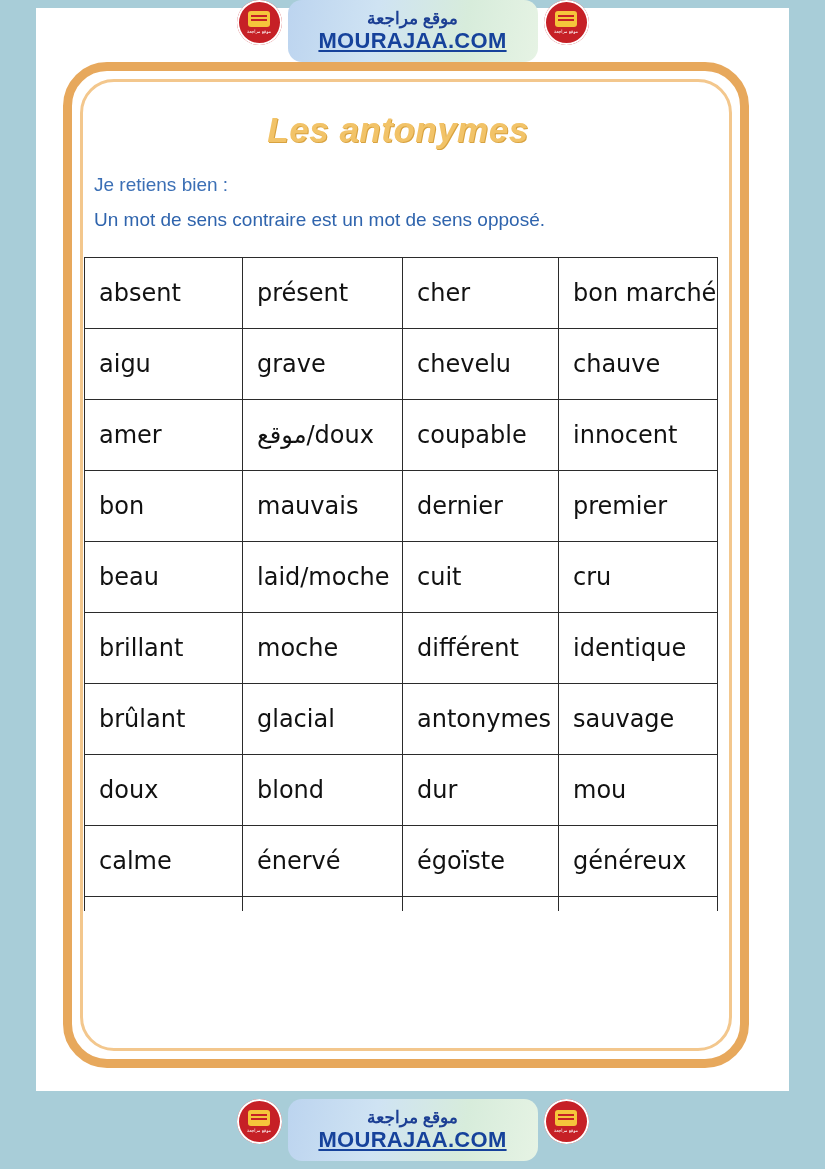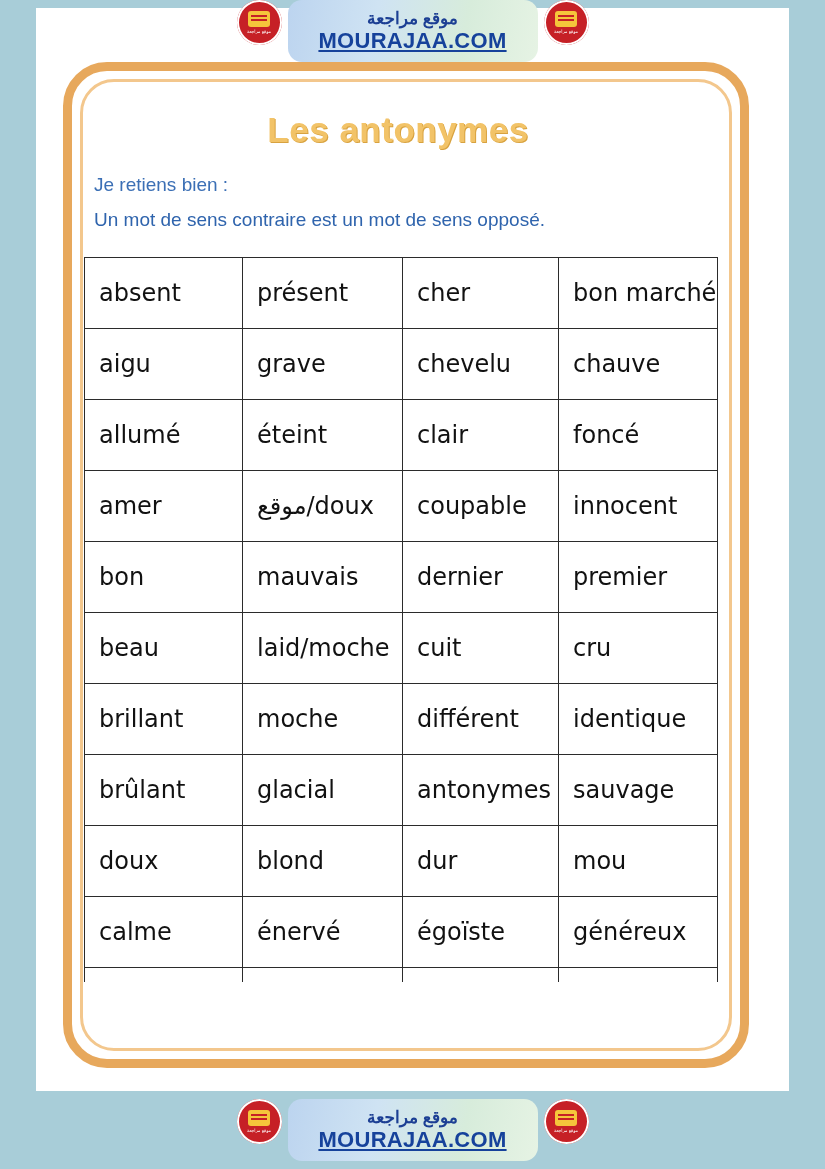--- a/index.html
+++ b/index.html
@@ -133,20 +133,21 @@
   }
 
   .doc-title {
     text-align: center;
     font-size: 35px;
     font-weight: 700;
     color: #f2c368;
     letter-spacing: 0.5px;
     margin: 32px 0 0 0;
     text-shadow: 1px 1px 0 #d8a23f;
+    font-style: italic;
   }
 
   .intro {
     margin: 20px 0 0 16px;
     color: #3b6fb5;
     font-size: 19px;
     line-height: 1.55;
   }
   .intro .line1 { display: block; }
   .intro .line2 { display: block; margin-top: 6px; color: #2f64ad; }
@@ -228,26 +229,20 @@
         <td>cher</td>
         <td>bon marché</td>
       </tr>
       <tr>
         <td>aigu</td>
         <td>grave</td>
         <td>chevelu</td>
         <td>chauve</td>
       </tr>
       <tr>
-        <td>allumé</td>
-        <td>éteint</td>
-        <td>clair</td>
-        <td>foncé</td>
-      </tr>
-      <tr>
         <td>amer</td>
         <td>موقع/doux</td>
         <td>coupable</td>
         <td>innocent</td>
       </tr>
       <tr>
         <td>bon</td>
         <td>mauvais</td>
         <td>dernier</td>
         <td>premier</td>

